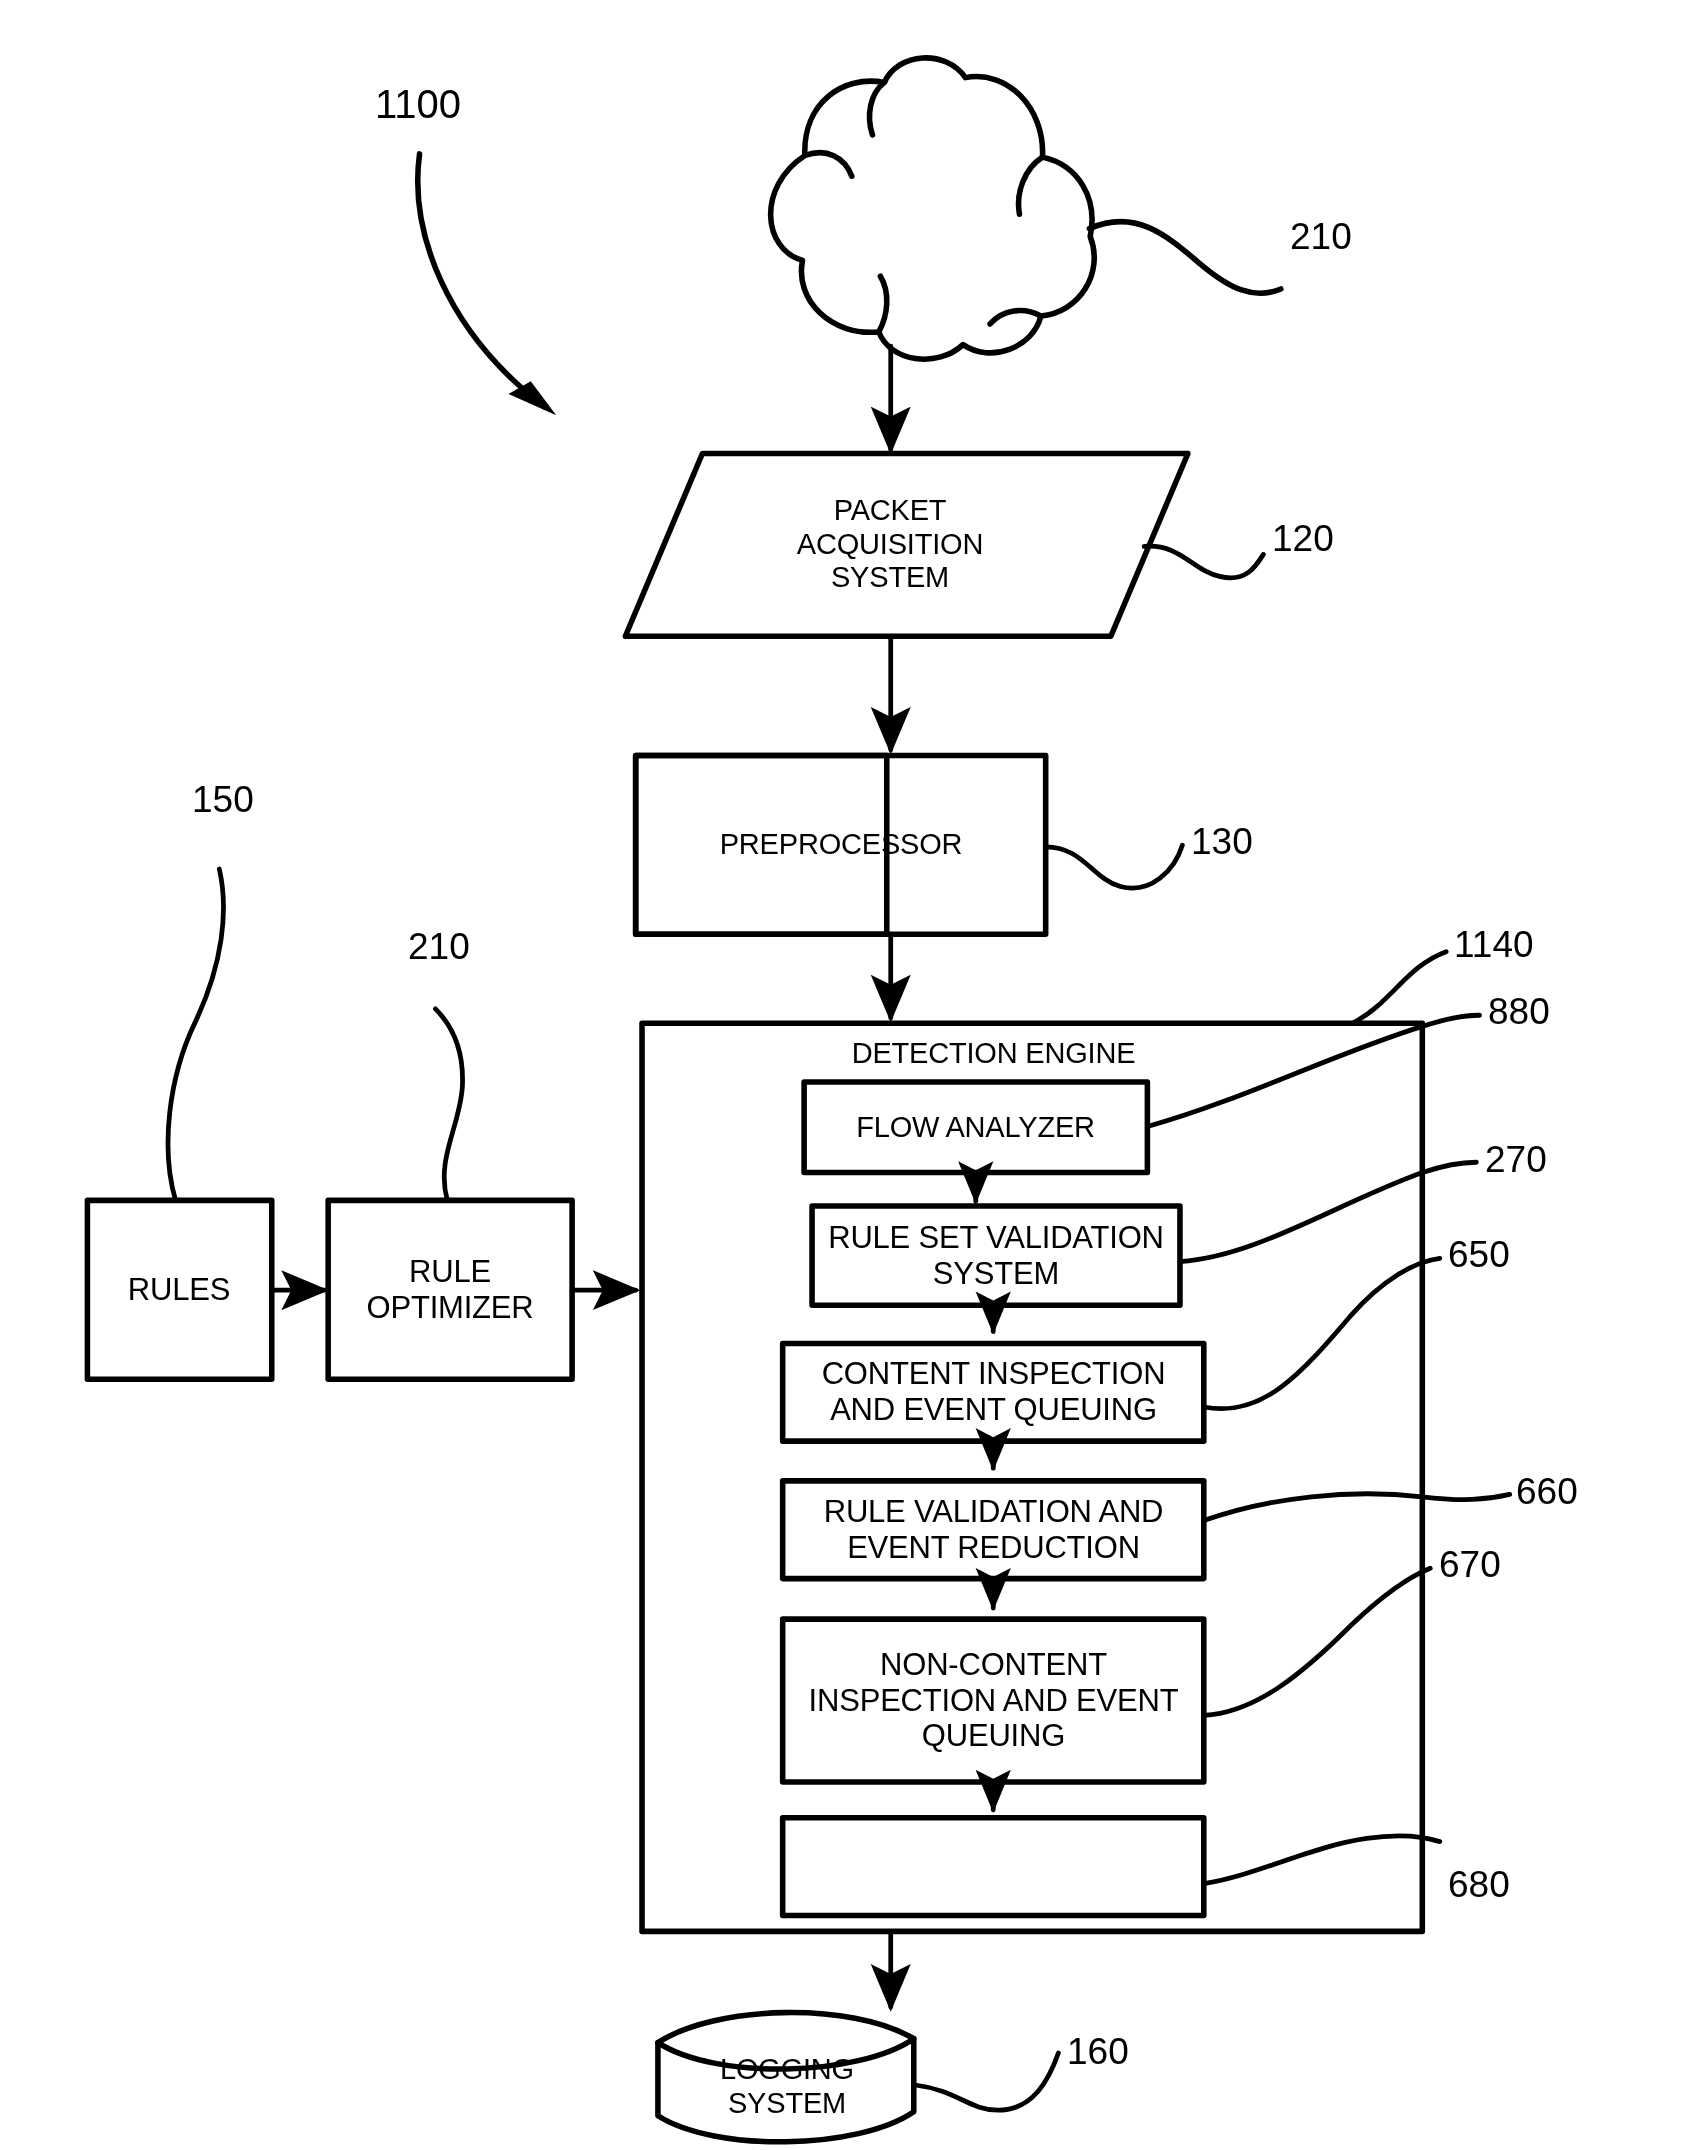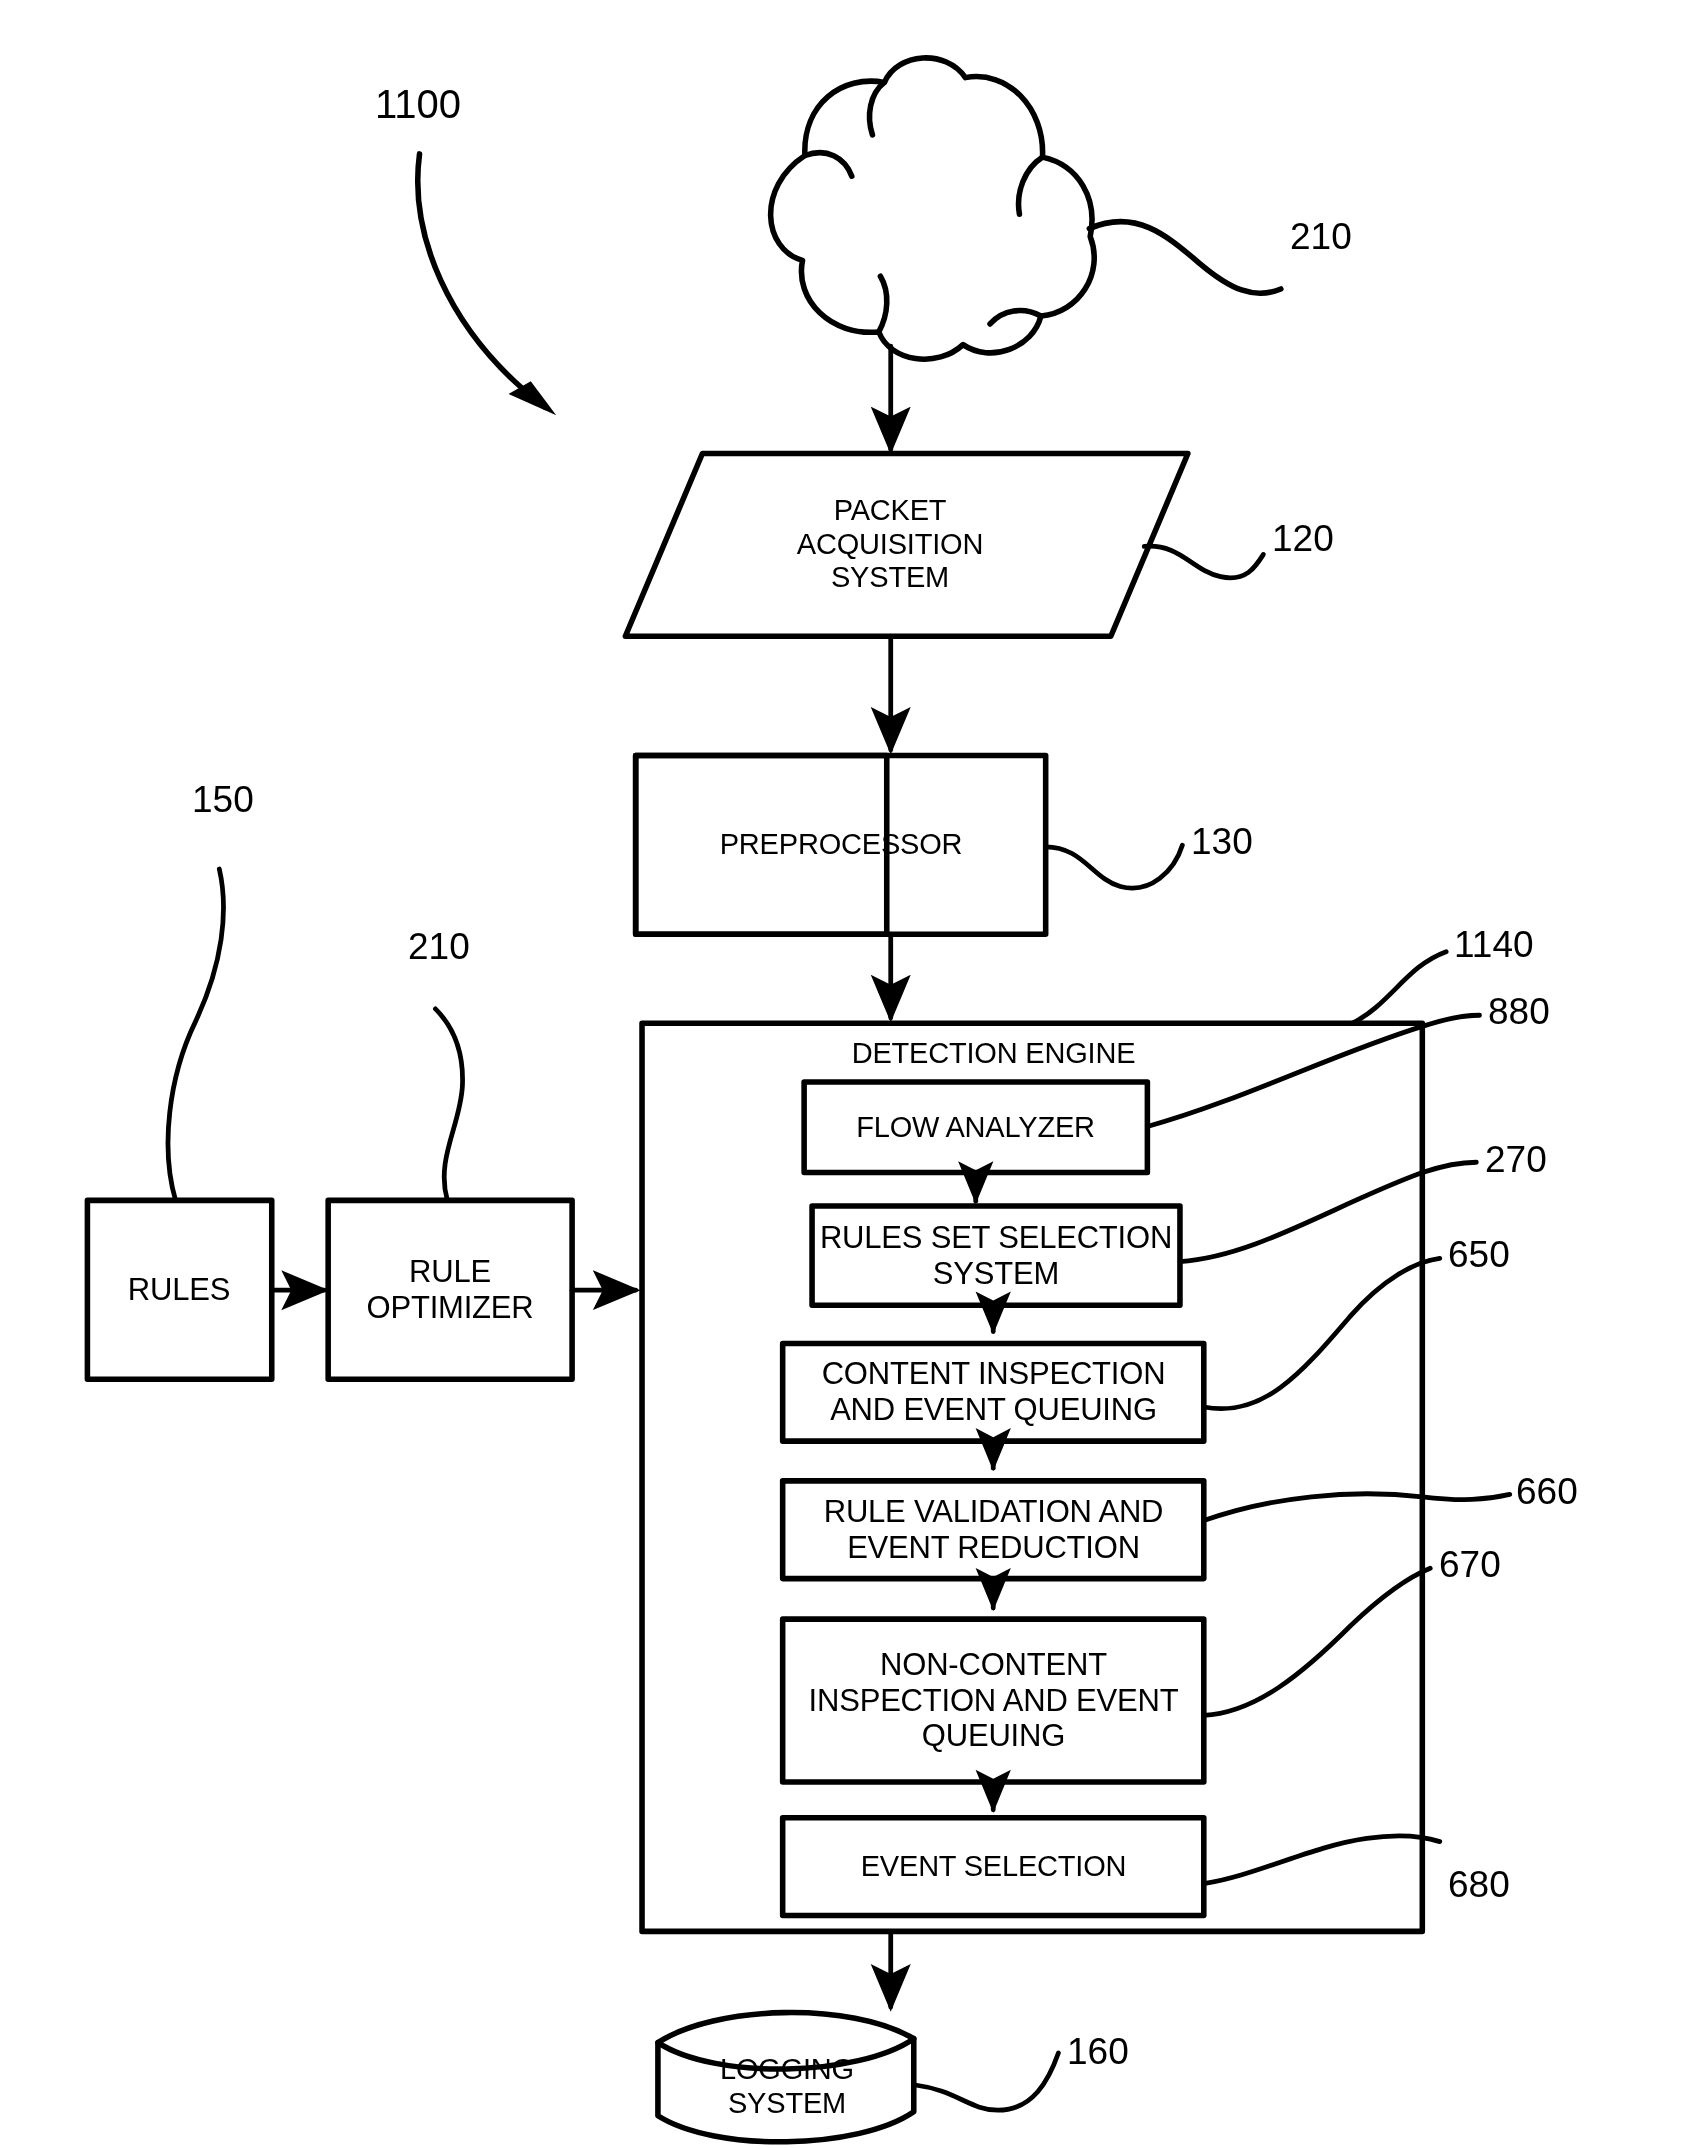--- a/index.html
+++ b/index.html
@@ -171,34 +171,33 @@
   <div class="node-label lbl-40" style="left:715px; top:445px; width:350px; height:159px;">PACKET
 ACQUISITION
 SYSTEM</div>
 
   <div class="node-label lbl-40" style="left:640px; top:735px; width:402px; height:179px;">PREPROCESSOR</div>
 
   <div class="node-label lbl-40" style="left:763px; top:1011px; width:461px; height:46px;">DETECTION ENGINE</div>
 
   <div class="node-label lbl-40" style="left:804px; top:1062px; width:343px; height:91px;">FLOW ANALYZER</div>
 
-  <div class="node-label lbl-38" style="left:812px; top:1186px; width:368px; height:99px;">RULES SET SELECTION
+  <div class="node-label lbl-38" style="left:812px; top:1186px; width:368px; height:99px;">RULE SET VALIDATION
 SYSTEM</div>
 
   <div class="node-label lbl-38" style="left:783px; top:1323px; width:421px; height:98px;">CONTENT INSPECTION
 AND EVENT QUEUING</div>
 
   <div class="node-label lbl-38" style="left:783px; top:1461px; width:421px; height:98px;">RULE VALIDATION AND
 EVENT REDUCTION</div>
 
   <div class="node-label lbl-38" style="left:783px; top:1599px; width:421px; height:163px;">NON-CONTENT
 INSPECTION AND EVENT
 QUEUING</div>
 
-  <div class="node-label lbl-40" style="left:783px; top:1798px; width:421px; height:98px;">EVENT SELECTION</div>
 
   <div class="node-label lbl-38" style="left:87px; top:1180px; width:184px; height:179px;">RULES</div>
 
   <div class="node-label lbl-38" style="left:328px; top:1180px; width:244px; height:179px;">RULE
 OPTIMIZER</div>
 
   <div class="node-label lbl-40" style="left:660px; top:2035px; width:254px; height:64px;">LOGGING SYSTEM</div>
 
 </div>
 

